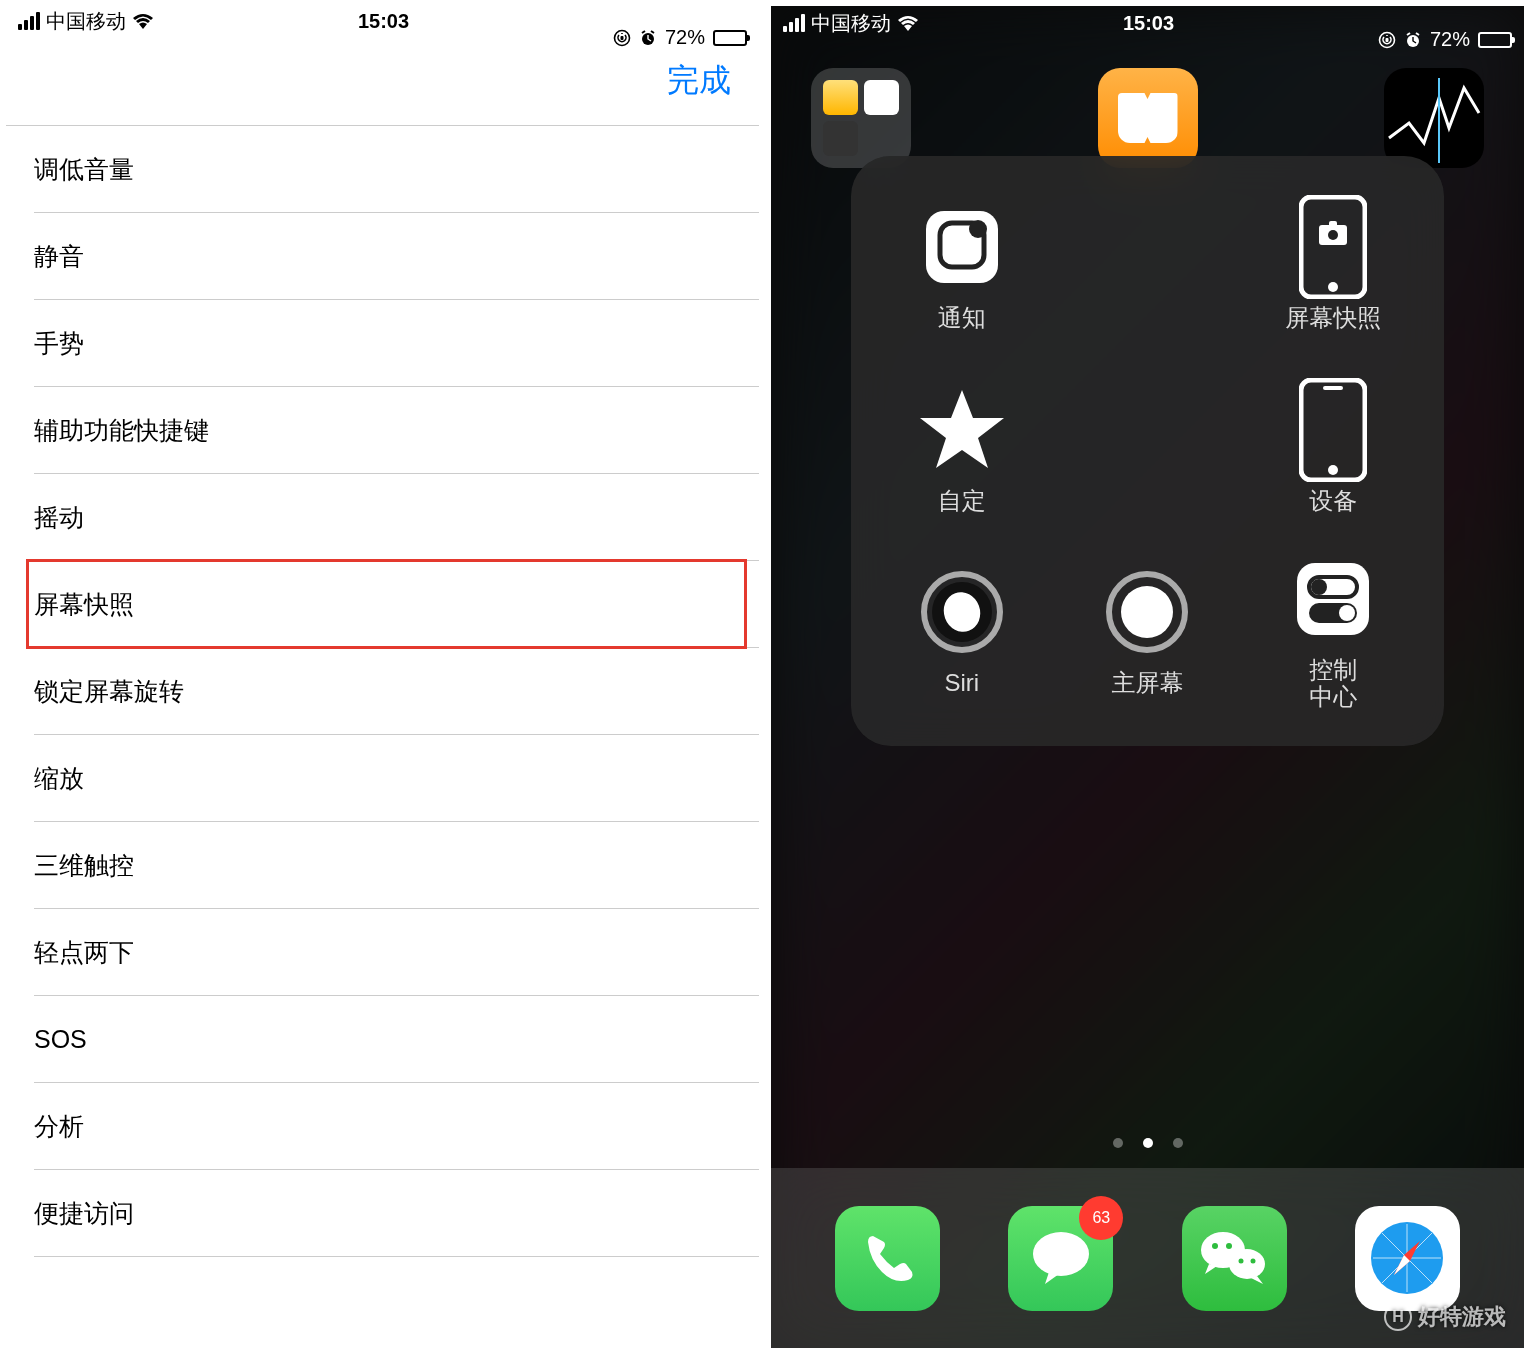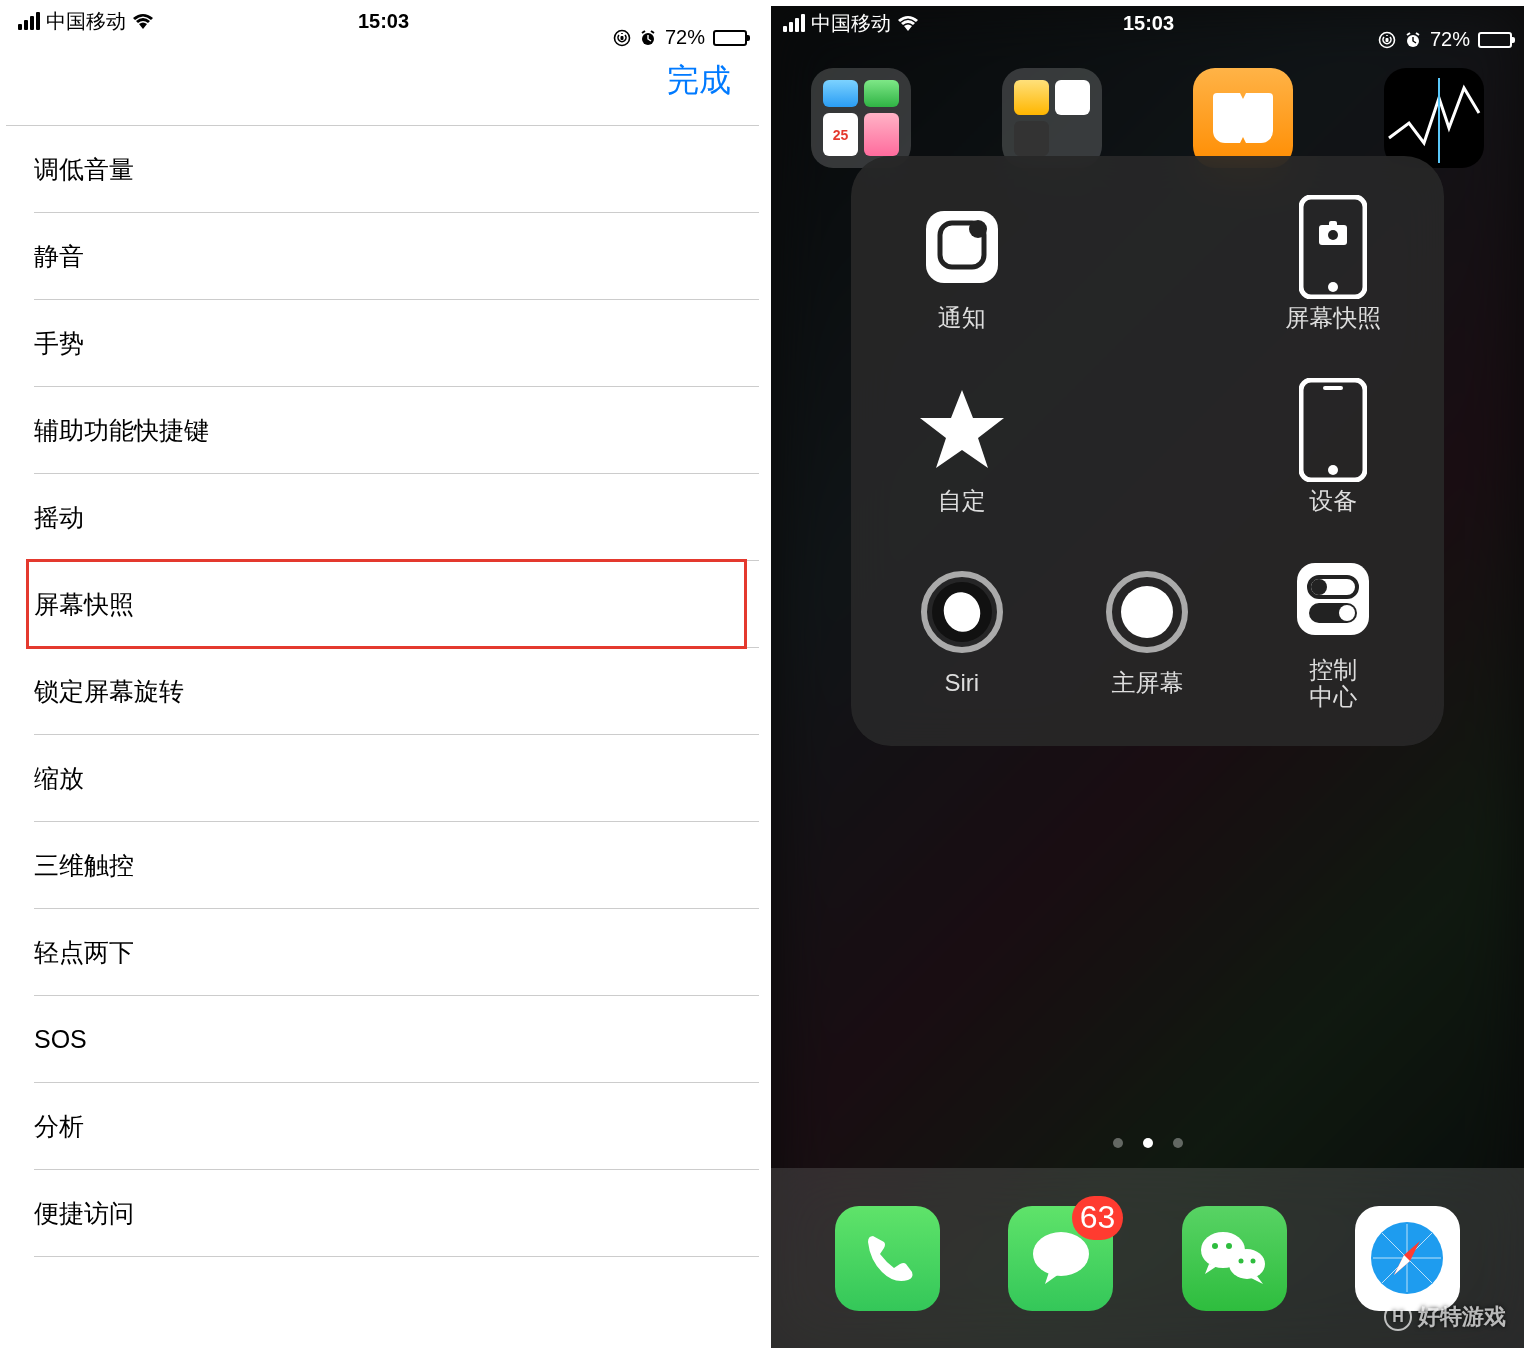--- a/index.html
+++ b/index.html
@@ -47,21 +47,21 @@
 .at-icon-box { width: 92px; height: 92px; display: flex; align-items: center; justify-content: center; }
 .at-label { color: #ddd; font-size: 24px; text-align: center; line-height: 1.1; }
 .at-item.blank { visibility: hidden; }
 
 .page-dots { position: absolute; bottom: 200px; left: 0; right: 0; display: flex; justify-content: center; gap: 20px; z-index: 10; }
 .page-dots span { width: 10px; height: 10px; border-radius: 50%; background: rgba(255,255,255,0.35); }
 .page-dots span.active { background: #fff; }
 
 .dock { position: absolute; bottom: 0; left: 0; right: 0; height: 180px; background: rgba(120,120,120,0.3); backdrop-filter: blur(30px); display: flex; align-items: center; justify-content: space-around; padding: 0 30px; z-index: 10; }
 .dock-icon { width: 105px; height: 105px; border-radius: 24px; position: relative; display: flex; align-items: center; justify-content: center; }
-.badge { position: absolute; top: -10px; right: -10px; min-width: 44px; height: 44px; border-radius: 22px; background: #ff3b30; color: #fff; font-size: 32px; font-weight: 500; display: flex; align-items: center; justify-content: center; padding: 0 8px; }
+.badge { position: absolute; top: -10px; right: -10px; min-width: 44px; height: 44px; border-radius: 22px; background: #ff3b30; color: #fff; font-size: 16px; font-weight: 500; display: flex; align-items: center; justify-content: center; padding: 0 8px; }
 
 .phone-icon { background: linear-gradient(#5fe36a, #34c759); }
 .messages-icon { background: linear-gradient(#5fe36a, #34c759); }
 .wechat-icon { background: linear-gradient(#58d364, #2ebd3e); }
 .safari-icon { background: #fff; }
 
 .watermark { position: absolute; bottom: 16px; right: 18px; color: rgba(255,255,255,0.7); font-size: 22px; font-weight: 600; display:flex; align-items:center; gap:6px; z-index: 200; text-shadow: 0 0 4px rgba(0,0,0,0.8);}
 .watermark-badge { width:28px; height:28px; border:2px solid rgba(255,255,255,0.7); border-radius:50%; display:flex; align-items:center; justify-content:center; font-size:16px; }
 
 svg { display: block; }
@@ -193,26 +193,20 @@
           </svg>
       </span>
       <span>72%</span>
       <span class="battery">
           <span class="battery-body"><span class="battery-fill"></span></span>
         </span>
     </div>
   </div>
 
   <div class="folder-icons-row">
-    <div class="app-folder">
-      <div class="mini" style="background:linear-gradient(#7cd2ff,#2a9df4);"></div>
-      <div class="mini" style="background:linear-gradient(#7ee787,#2fb344);"></div>
-      <div class="mini" style="background:#fff;display:flex;align-items:center;justify-content:center;font-size:14px;color:#e4392e;font-weight:600;">25</div>
-      <div class="mini" style="background:linear-gradient(#ffb3c6,#ff6b9d);"></div>
-    </div>
     <div class="app-folder">
       <div class="mini" style="background:linear-gradient(#ffe07a,#ffb600);"></div>
       <div class="mini" style="background:#fff;"></div>
       <div class="mini" style="background:#333;"></div>
       <div class="mini" style="background:transparent;"></div>
     </div>
     <div class="ibooks"></div>
     <div class="stocks">
       <svg viewBox="0 0 100 100">
           <polyline points="5,70 25,55 40,75 55,30 65,60 80,20 95,45" fill="none" stroke="#fff" stroke-width="3"></polyline>

